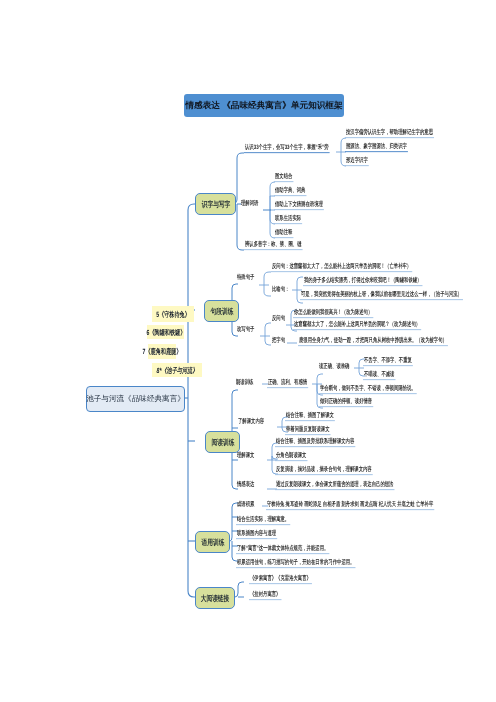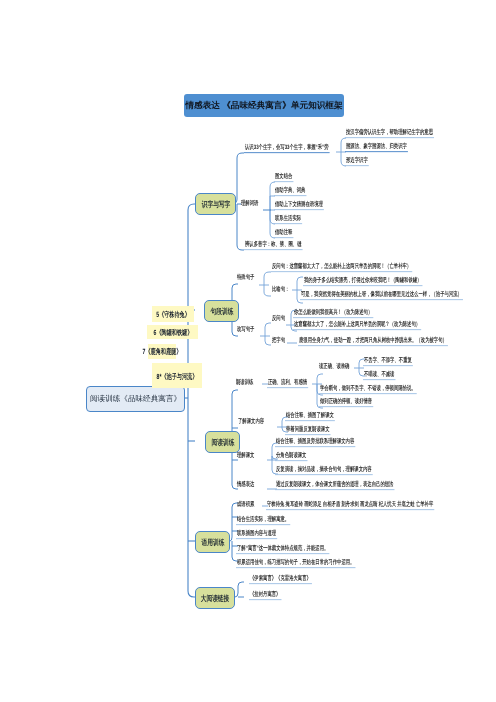--- a/index.html
+++ b/index.html
@@ -144,32 +144,32 @@
     </g>
 
     <g stroke="#4a86c8" stroke-width="1.0">
       <path d="M233 597 H235 Q238 597 238 593 V586 Q238 582 242 582 H244"></path>
       <path d="M238 597 H244"></path>
     </g>
   </svg>
 
   <div class="banner" style="left:184px;top:94px;width:160px;height:23px;font-size:8.6px;">情感表达  《品味经典寓言》单元知识框架</div>
 
-  <div class="cnode" style="left:86px;top:386px;width:97px;height:24px;font-size:7.6px;">阅读训练《品味经典寓言》</div>
+  <div class="cnode" style="left:86px;top:386px;width:97px;height:24px;font-size:7.6px;">池子与河流《品味经典寓言》</div>
 
   <div class="bnode" style="left:110px;top:306px;width:42px;height:15.5px;">
       <span class="nlab">5《守株待兔》</span>
     </div>
-  <div class="bnode" style="left:105px;top:325px;width:51px;height:14px;">
+  <div class="bnode" style="left:105px;top:325px;width:37px;height:14px;">
       <span class="nlab">6《陶罐和铁罐》</span>
     </div>
   <div class="bnode" style="left:106px;top:344px;width:28px;height:14.5px;">
       <span class="nlab">7《鹿角和鹿腿》</span>
     </div>
-  <div class="bnode" style="left:110px;top:363px;width:50px;height:25px;">
+  <div class="bnode" style="left:110px;top:363px;width:50px;height:14px;font-style:italic;">
       <span class="nlab">8*《池子与河流》</span>
     </div>
 
   <div class="gnode" style="left:195px;top:193px;width:39px;height:19.5px;text-decoration:underline;">
       <span class="glab">识字与写字</span>
     </div>
   <div class="gnode" style="left:195px;top:300px;width:33px;height:19.5px;margin-left:9px;">
       <span class="glab">句段训练</span>
     </div>
   <div class="gnode" style="left:205px;top:431px;width:33px;height:19.5px;">

